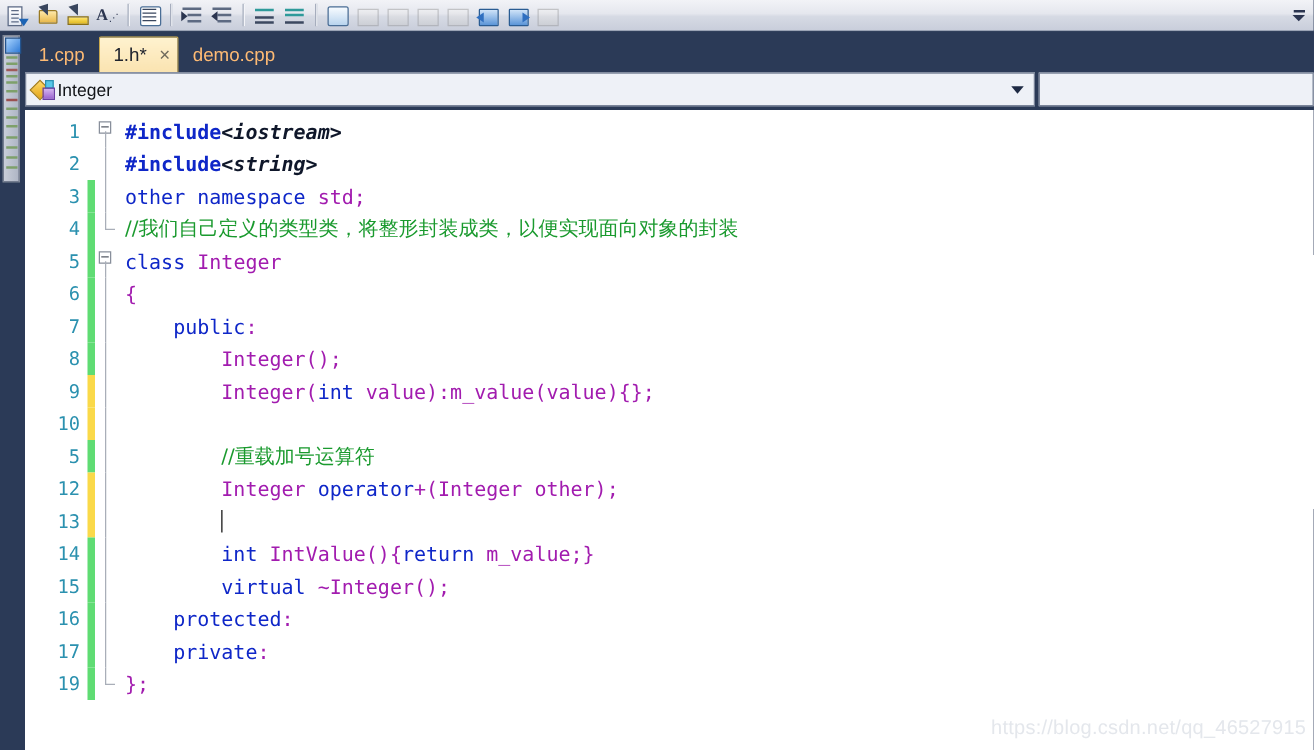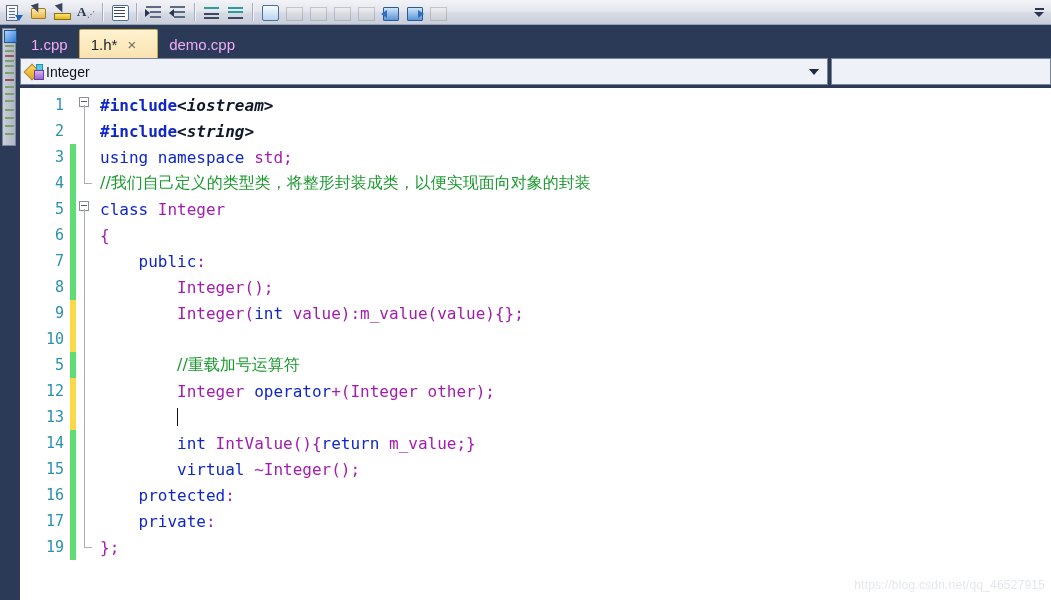--- a/index.html
+++ b/index.html
@@ -104,30 +104,30 @@
   .ic.dim { opacity: .45; filter: grayscale(1); }
 
   
   .tabstrip {
     position:absolute; left:0; top:25px; width:1051px; height:33px;
     background:#2b3a57;
   }
   .tabs { position:absolute; left:20px; top:0; height:33px; display:flex; align-items:flex-end;}
   .tab {
     height:28px; display:flex; align-items:center;
-    padding:0 11px; font-size:15px; color:#f0abfc;
+    padding:0 11px; font-size:15px; color:#fdba74;
     box-sizing:border-box; white-space:nowrap;
   }
   .tab.active {
     background:linear-gradient(to bottom,#fff2cf 0%, #fae3b0 100%);
     color:#20242e;
     border:1px solid #c9a94e; border-bottom:none;
     border-radius:2px 2px 0 0;
     height:29px;
-    padding-right:21px;
+    padding-right:6px;
   }
   .tab .closex {
     margin-left:10px; font-size:15px; color:#6f6a5c; line-height:15px;
   }
 
   
   .navbar {
     position:absolute; left:20px; top:58px;
     width:1031px; height:27px;
     background:#2b3a57;
@@ -240,21 +240,21 @@
     background:linear-gradient(135deg,#a9d4ff,#2f7ad6);
     border:1px solid #23548f;
   }
   .leftstrip .tick {
     position:absolute; left:2px; width:9px; height:2px;
   }
 
   
   .watermark {
     position:absolute; right:6px; bottom:8px;
-    font-size:12px; color:#e4e7ec;
+    font-size:16px; color:#e4e7ec;
     font-family:"Liberation Sans", sans-serif;
     letter-spacing:.2px;
     user-select:none;
   }
 </style>
 </head>
 <body>
 
 <div id="app">
 
@@ -418,21 +418,21 @@
     </div>
     <div class="combo right">
       <span class="cmb-text"></span>
     </div>
   </div>
 
   <div class="editor">
     <div class="code-rows" id="code-rows">
         <div class="row"><div class="gutter-num">1</div><div class="gutter-mark none"></div><div class="fold"><span class="box"></span><span class="vline half-bot"></span></div><div class="codetext"><span class="c-pre">#include</span><span class="c-str">&lt;iostream&gt;</span></div></div>
         <div class="row"><div class="gutter-num">2</div><div class="gutter-mark none"></div><div class="fold"><span class="vline"></span></div><div class="codetext"><span class="c-pre">#include</span><span class="c-str">&lt;string&gt;</span></div></div>
-        <div class="row"><div class="gutter-num">3</div><div class="gutter-mark green"></div><div class="fold"><span class="vline"></span></div><div class="codetext"><span class="c-kw">using namespace</span><span class="c-plain"> std;</span></div></div>
+        <div class="row"><div class="gutter-num">3</div><div class="gutter-mark green"></div><div class="fold"><span class="vline"></span></div><div class="codetext"><span class="c-kw">other namespace</span><span class="c-plain"> std;</span></div></div>
         <div class="row"><div class="gutter-num">4</div><div class="gutter-mark green"></div><div class="fold"><span class="lelbow"></span></div><div class="codetext"><span class="c-cmt cjk">//我们自己定义的类型类，将整形封装成类，以便实现面向对象的封装</span></div></div>
         <div class="row"><div class="gutter-num">5</div><div class="gutter-mark green"></div><div class="fold"><span class="box"></span><span class="vline half-bot"></span></div><div class="codetext"><span class="c-kw">class</span><span class="c-plain"> Integer</span></div></div>
         <div class="row"><div class="gutter-num">6</div><div class="gutter-mark green"></div><div class="fold"><span class="vline"></span></div><div class="codetext"><span class="c-plain">{</span></div></div>
         <div class="row"><div class="gutter-num">7</div><div class="gutter-mark green"></div><div class="fold"><span class="vline"></span></div><div class="codetext"><span class="c-plain">    </span><span class="c-kw">public</span><span class="c-plain">:</span></div></div>
         <div class="row"><div class="gutter-num">8</div><div class="gutter-mark green"></div><div class="fold"><span class="vline"></span></div><div class="codetext"><span class="c-plain">        Integer();</span></div></div>
         <div class="row"><div class="gutter-num">9</div><div class="gutter-mark yellow"></div><div class="fold"><span class="vline"></span></div><div class="codetext"><span class="c-plain">        Integer(</span><span class="c-kw">int</span><span class="c-plain"> value):m_value(value){};</span></div></div>
         <div class="row"><div class="gutter-num">10</div><div class="gutter-mark yellow"></div><div class="fold"><span class="vline"></span></div><div class="codetext"></div></div>
         <div class="row"><div class="gutter-num">5</div><div class="gutter-mark green"></div><div class="fold"><span class="vline"></span></div><div class="codetext"><span class="c-plain">        </span><span class="c-cmt cjk">//重载加号运算符</span></div></div>
         <div class="row"><div class="gutter-num">12</div><div class="gutter-mark yellow"></div><div class="fold"><span class="vline"></span></div><div class="codetext"><span class="c-plain">        Integer </span><span class="c-kw">operator</span><span class="c-plain">+(Integer other);</span></div></div>
         <div class="row"><div class="gutter-num">13</div><div class="gutter-mark yellow"></div><div class="fold"><span class="vline"></span></div><div class="codetext"><span class="c-plain">        </span><span class="caret"></span></div></div>

